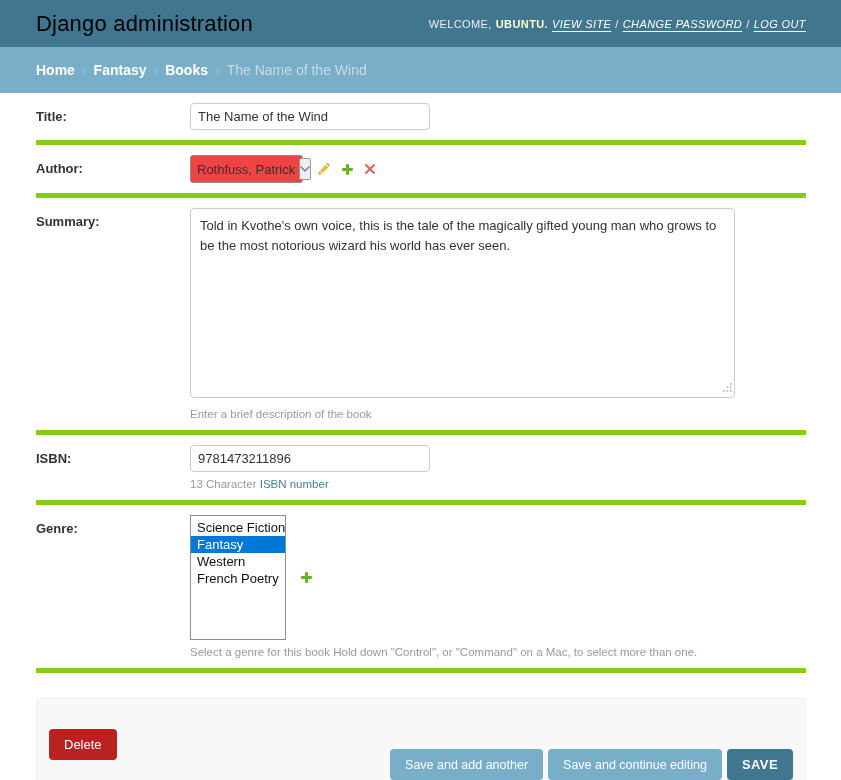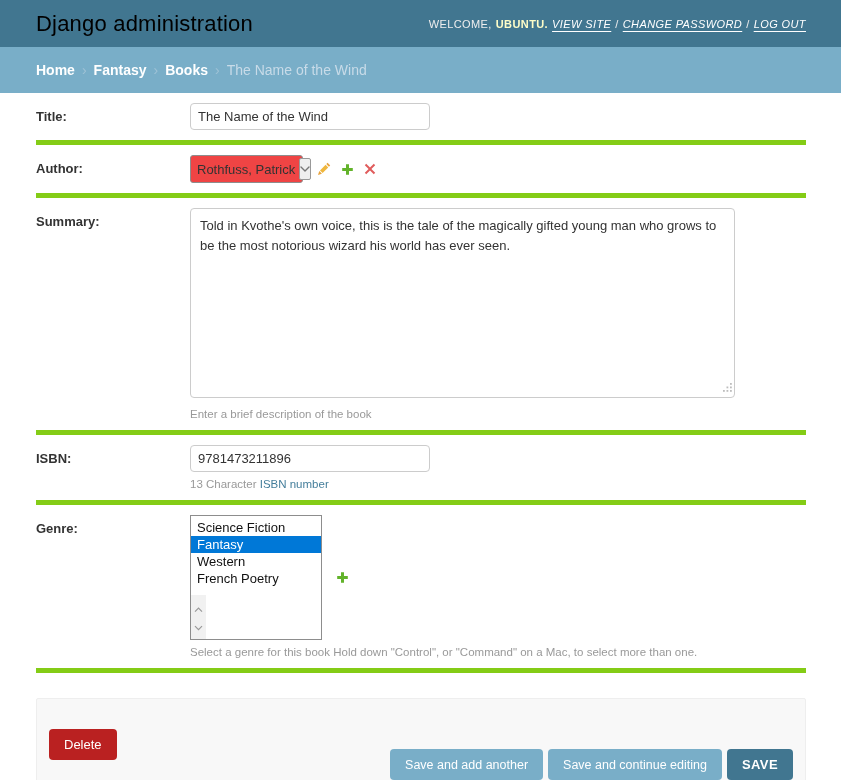--- a/index.html
+++ b/index.html
@@ -146,27 +146,26 @@
     color: #333;
     resize: none;
     outline: none;
   }
   .resize-grip { position: absolute; right: 3px; bottom: 6px; pointer-events: none; }
   .help { font-size: 11.5px; color: #999; margin-top: 6px; }
   .help a { color: #447e9b; text-decoration: none; cursor: pointer; }
   
   .genre-line { display: flex; align-items: center; }
   .listbox {
-    width: 132px;
+    width: 96px;
     height: 125px;
     border: 1px solid #8d8d8d;
     background: #fff;
     display: flex;
     overflow: hidden;
-    flex-direction: column;
   }
   .listbox .options { flex: 1; padding-top: 3px; }
   .option { font-size: 13px; padding: 1px 6px; color: #111; white-space: nowrap; cursor: default; }
   .option.selected { background: #0078d7; color: #fff; }
   .scrollbar {
     width: 15px;
     background: #f1f1f1;
     display: flex;
     flex-direction: column;
     justify-content: space-between;

